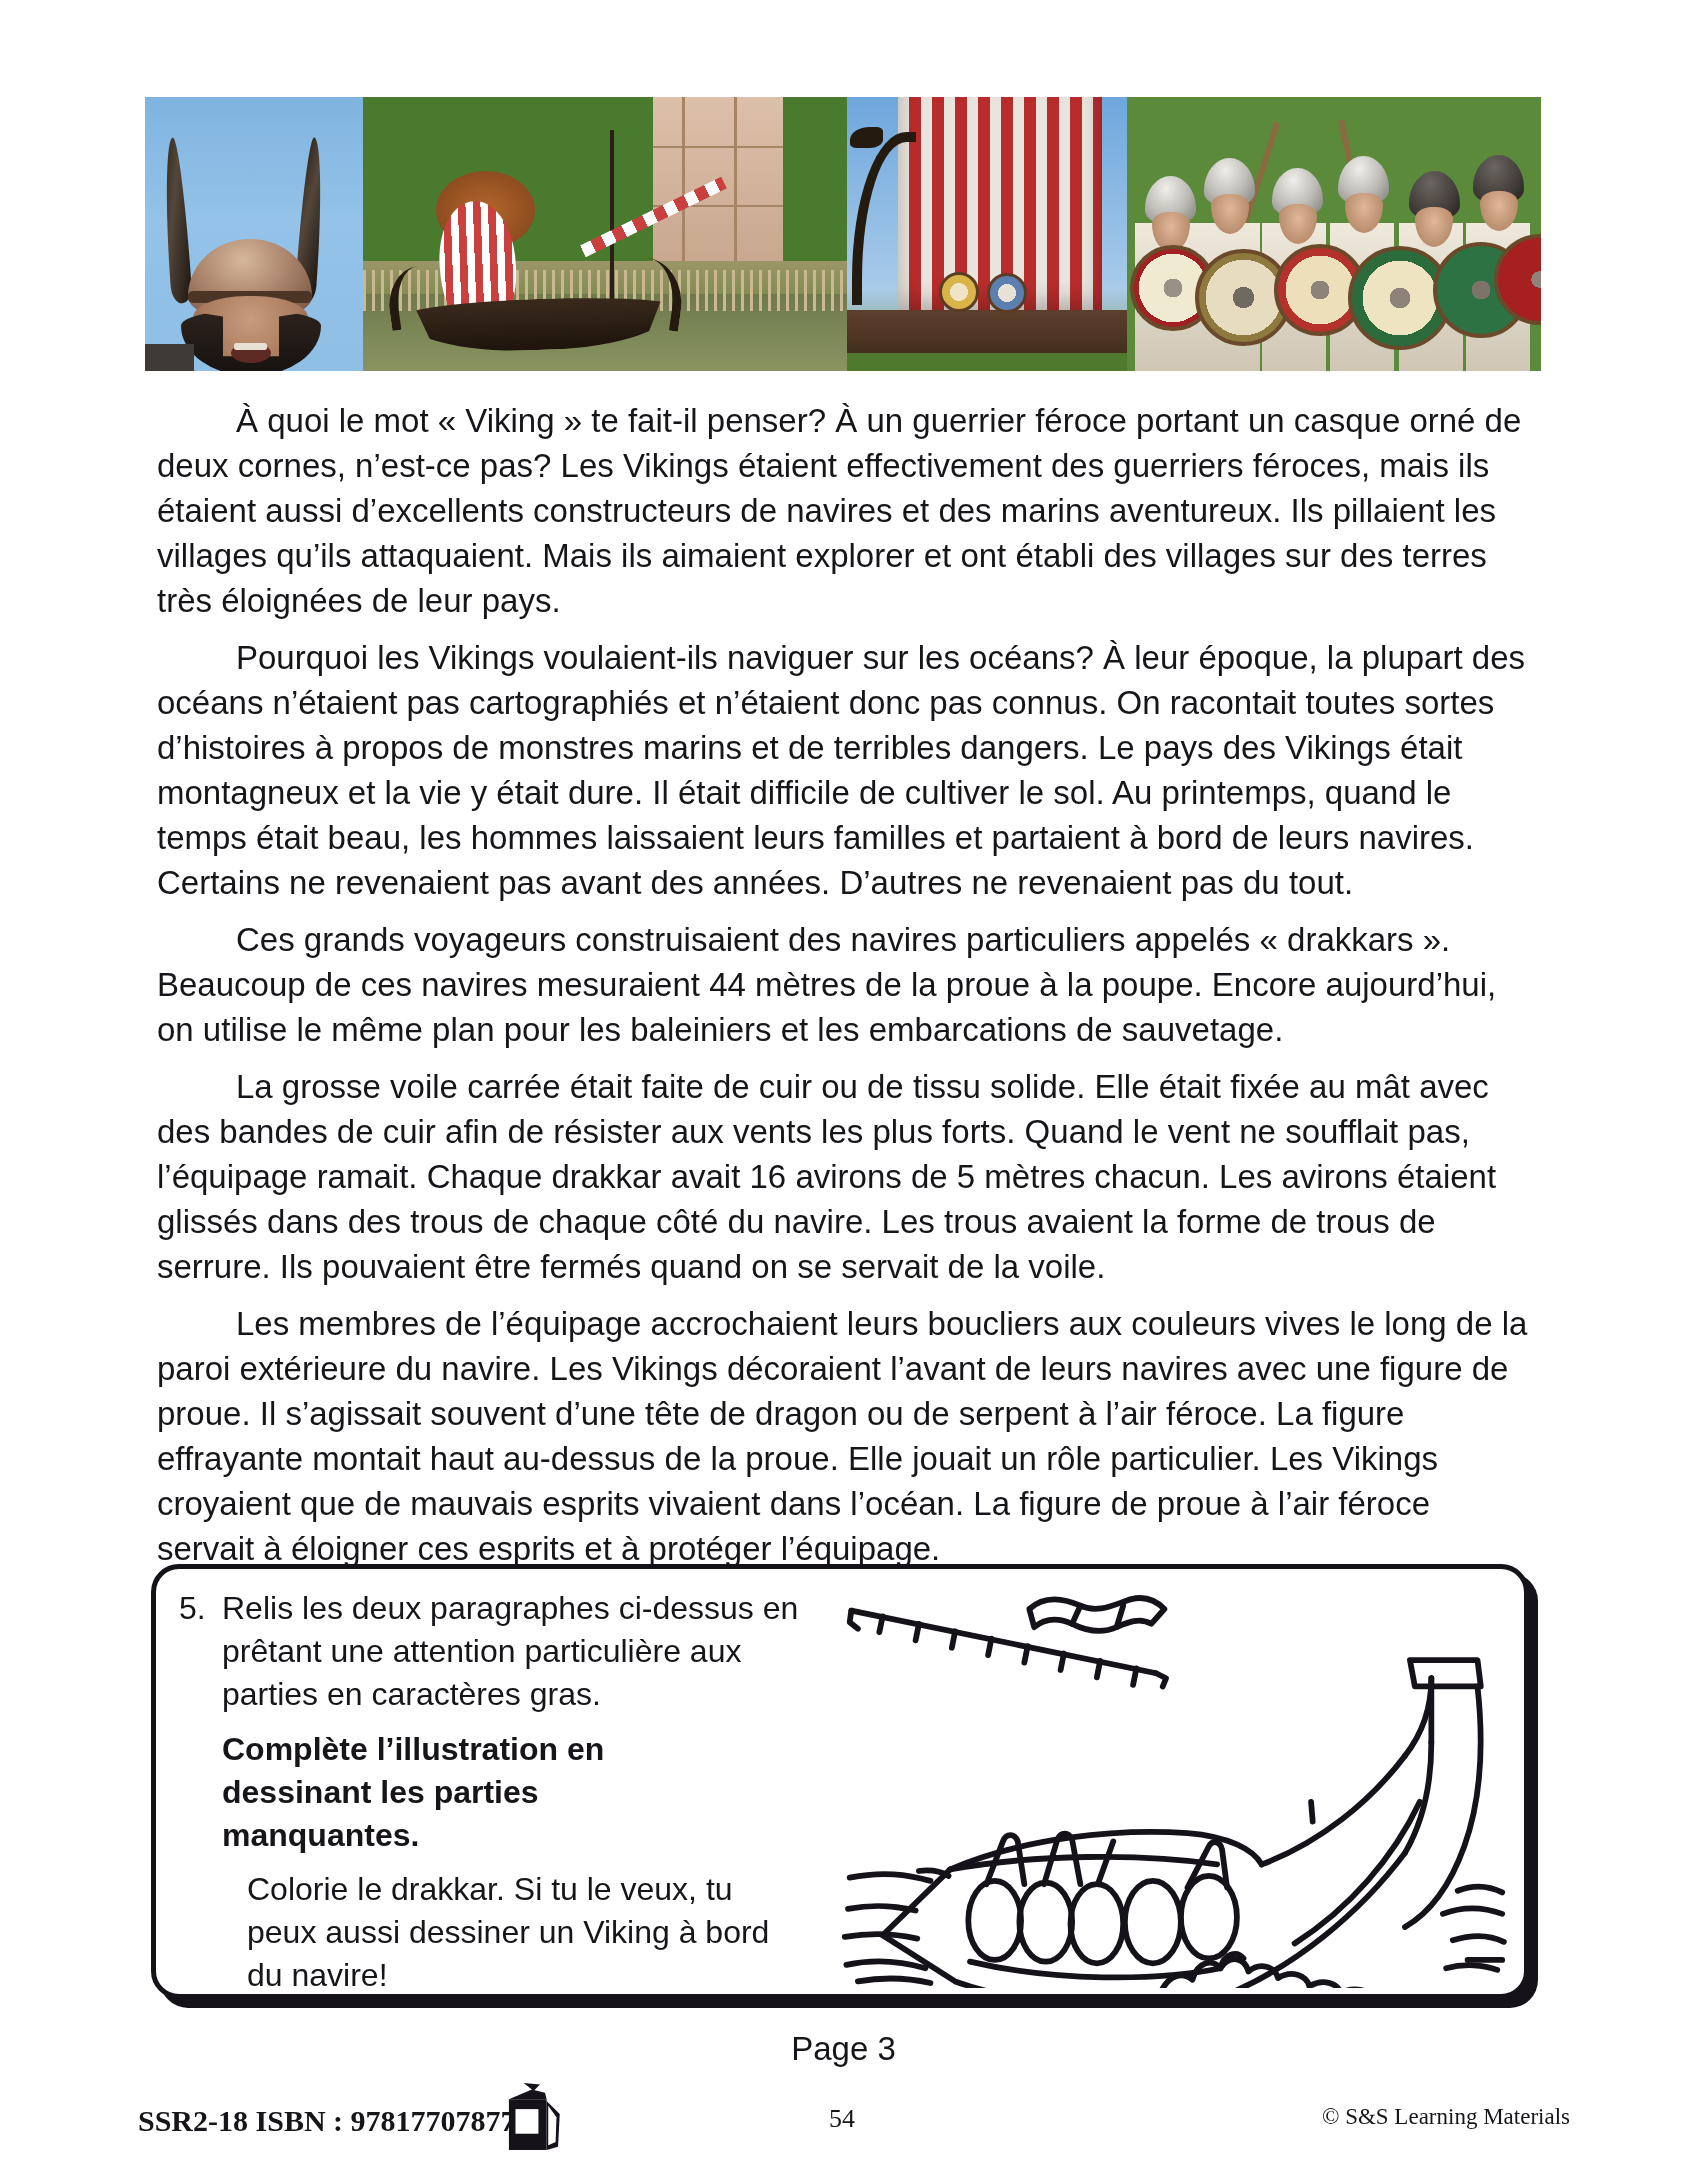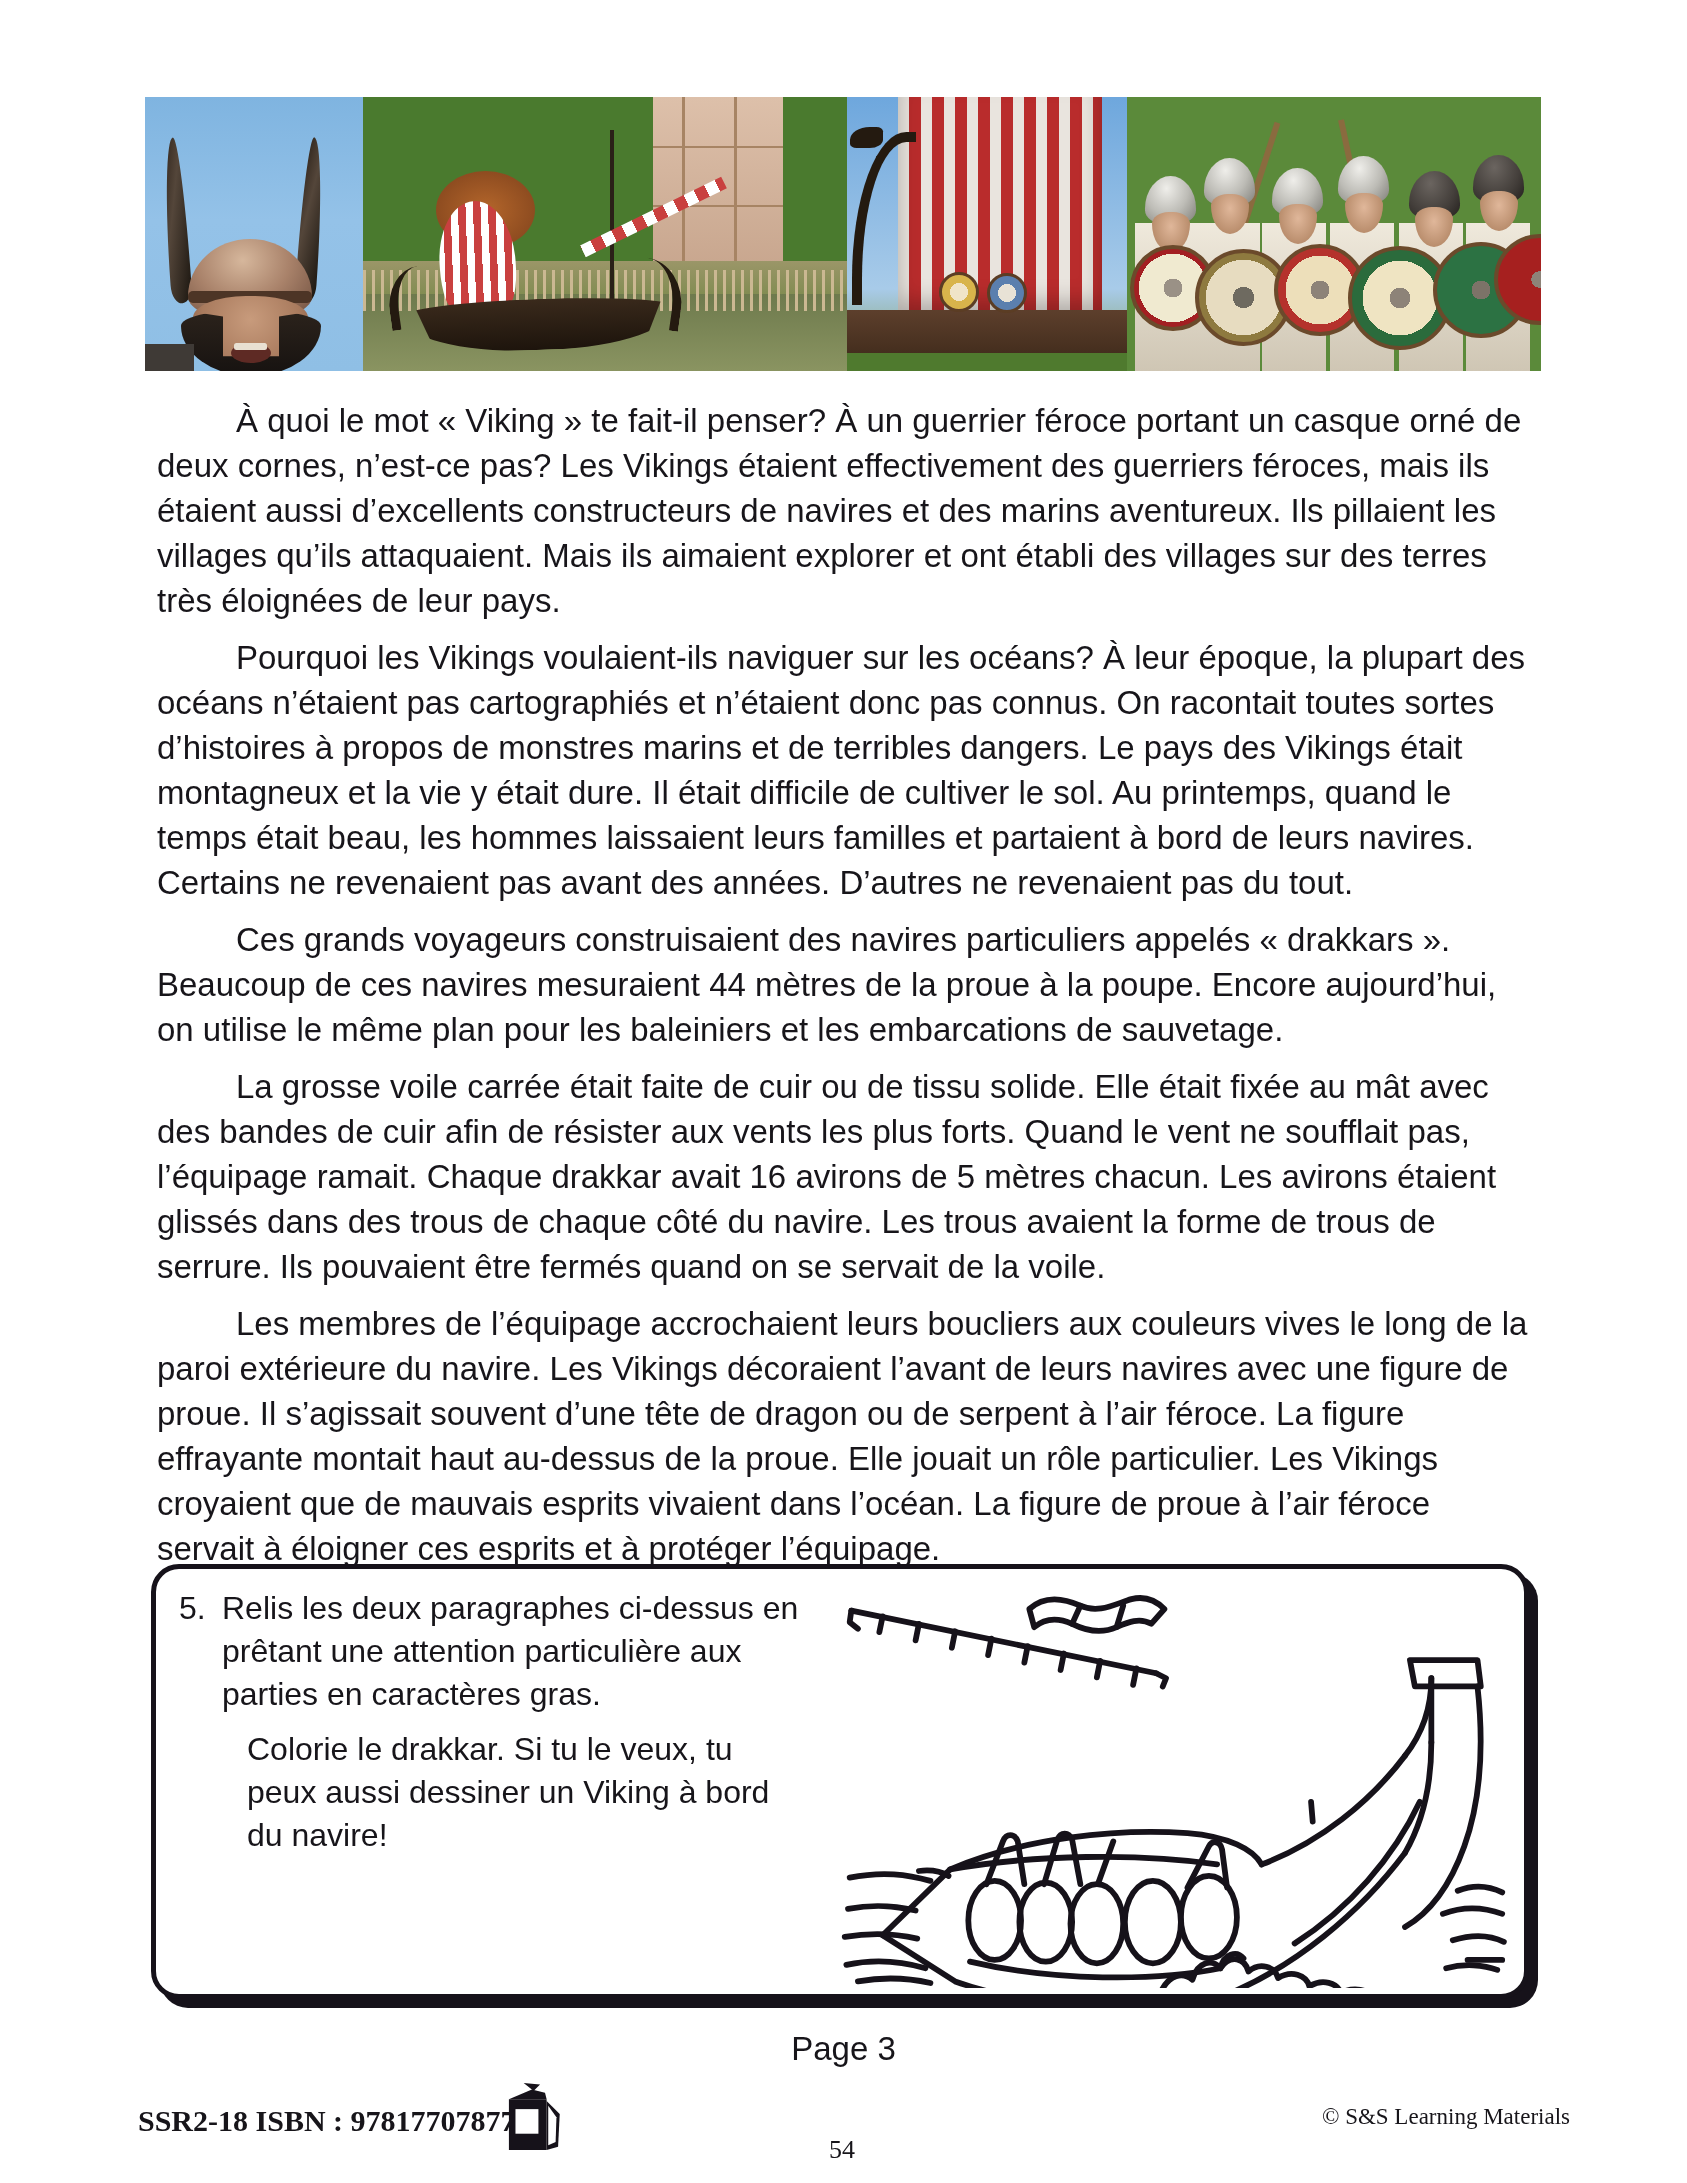--- a/index.html
+++ b/index.html
@@ -346,21 +346,20 @@
   #footer-book-icon {
     position: absolute; left: 504px; top: -16.5px;
     width: 59px; height: 71px;
   }
   #footer-center {
     position: absolute; left: 0; top: 6.6px; width: 1684px;
     text-align: center;
     font-family: "Liberation Serif", serif;
     font-size: 26px;
     color: #17151a;
-    margin-top: 31px;
   }
   #footer-right {
     position: absolute; right: 117px; top: 6.6px;
     font-family: "Liberation Serif", serif;
     font-weight: 400;
     font-size: 23px;
     color: #17151a;
     white-space: nowrap;
   }
 </style>
@@ -459,20 +458,21 @@
     <p>Les membres de l’équipage accrochaient leurs boucliers aux couleurs vives le long de la paroi extérieure du navire. Les Vikings décoraient l’avant de leurs navires avec une figure de proue. Il s’agissait souvent d’une tête de dragon ou de serpent à l’air féroce. La figure effrayante montait haut au-dessus de la proue. Elle jouait un rôle particulier. Les Vikings croyaient que de mauvais esprits vivaient dans l’océan. La figure de proue à l’air féroce servait à éloigner ces esprits et à protéger l’équipage.</p>
   </div>
 
   <div id="exercise-box">
 
     <div id="exercise-text">
       <div class="numbered">
         <span class="num">5.</span>
         <span>Relis les deux paragraphes ci-dessus en prêtant une attention particulière aux parties en caractères gras.</span>
       </div>
+      <div class="strong">Complète l’illustration en dessinant les parties manquantes.</div>
       <div class="tail">Colorie le drakkar. Si tu le veux, tu peux aussi dessiner un Viking à bord du navire!</div>
     </div>
 
     <svg id="drakkar-drawing" viewBox="0 0 820 494" xmlns="http://www.w3.org/2000/svg">
       <g fill="none" stroke="#16121a" stroke-width="7" stroke-linecap="round" stroke-linejoin="round">
 
         <g>
           <path d="M22 36 L392 112"></path>
           <path d="M22 36 L20 50 L30 58"></path>
           <path d="M60 43 L56 62"></path>

